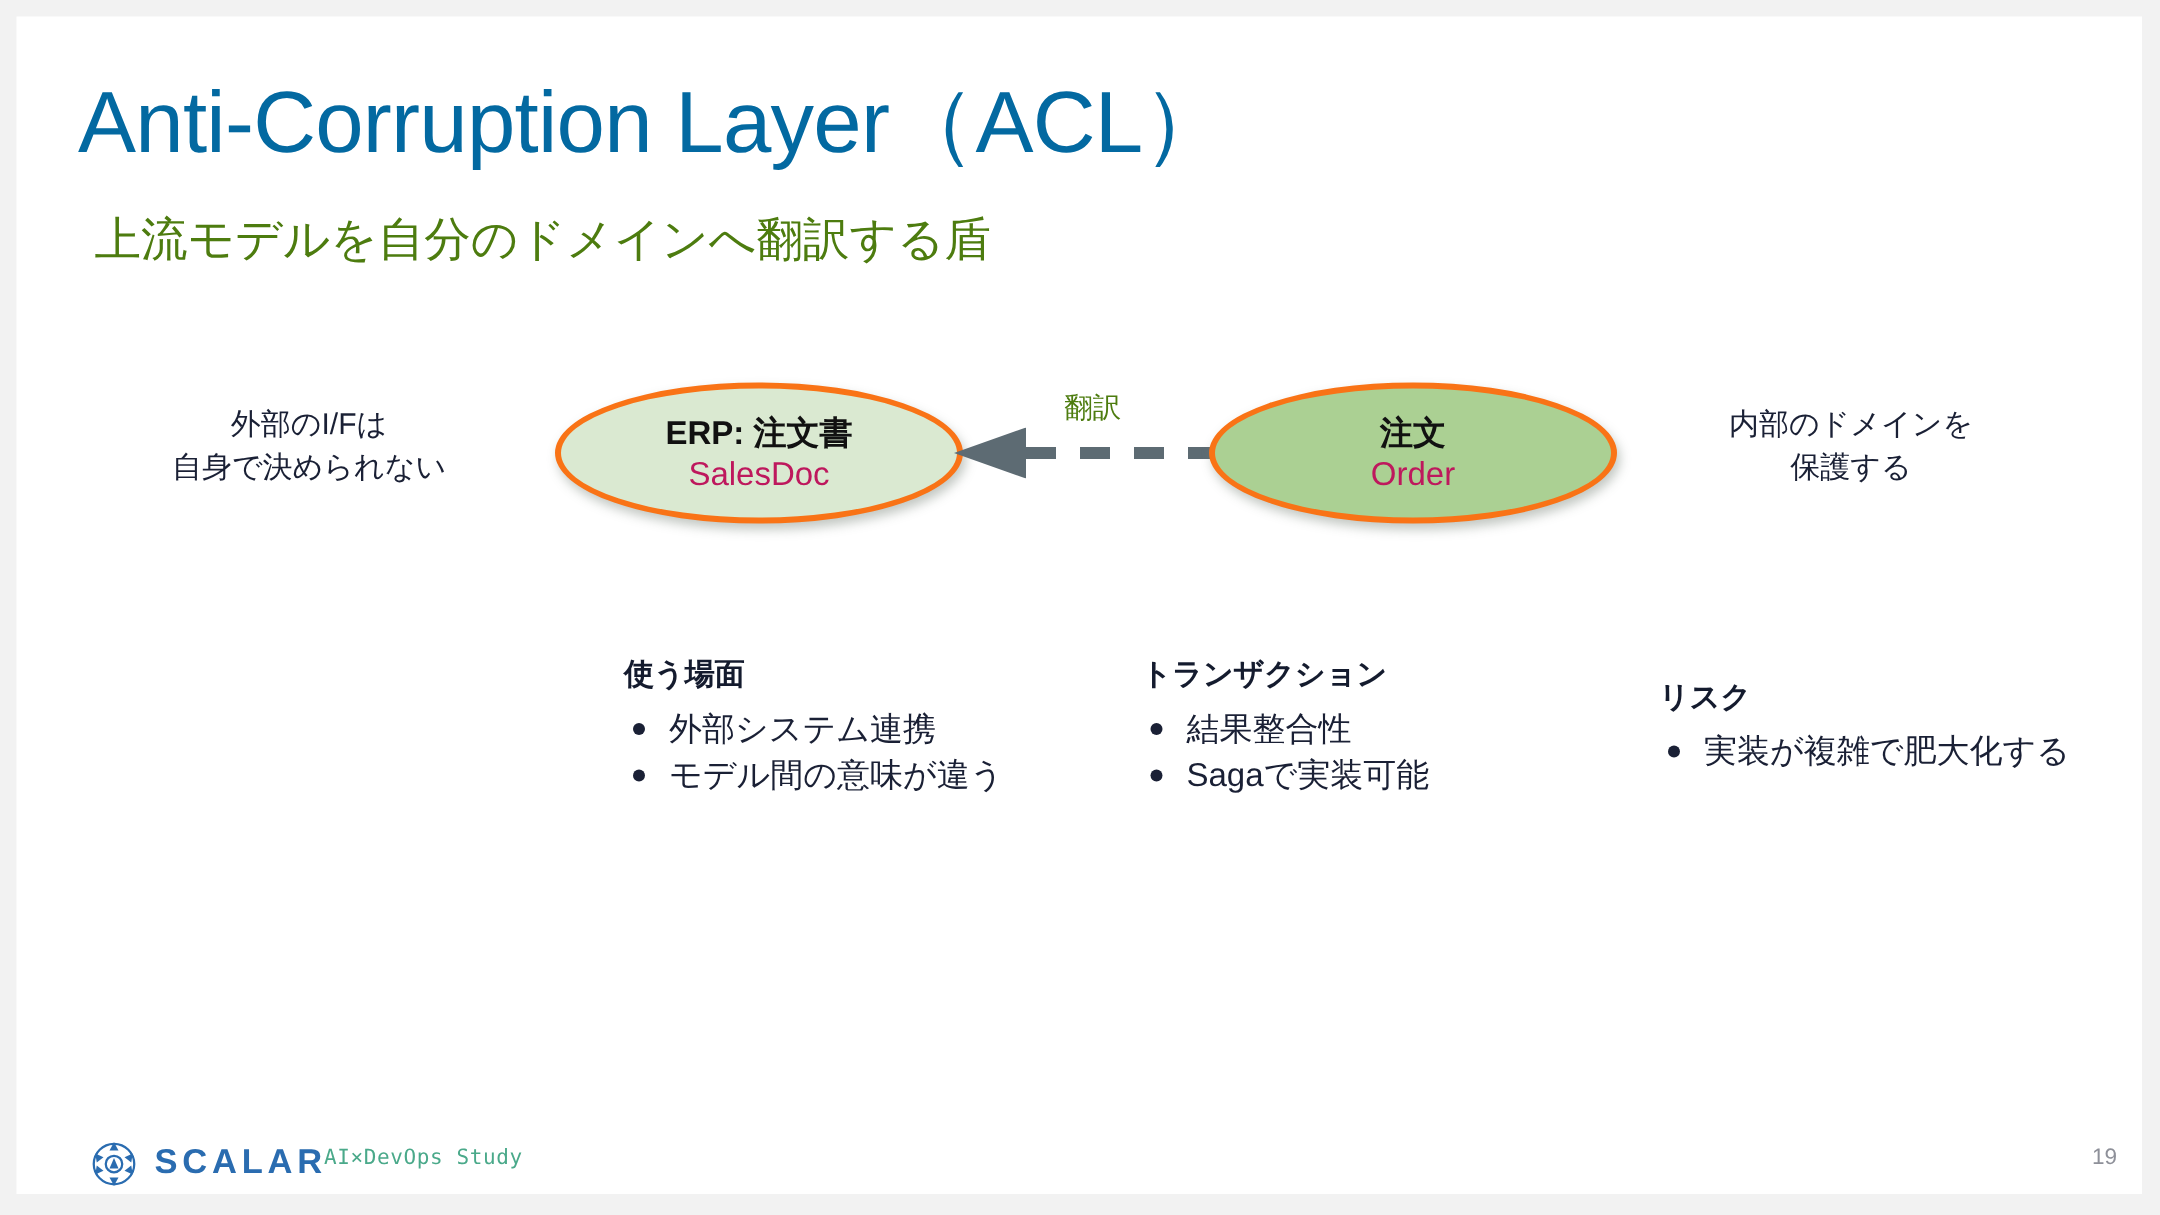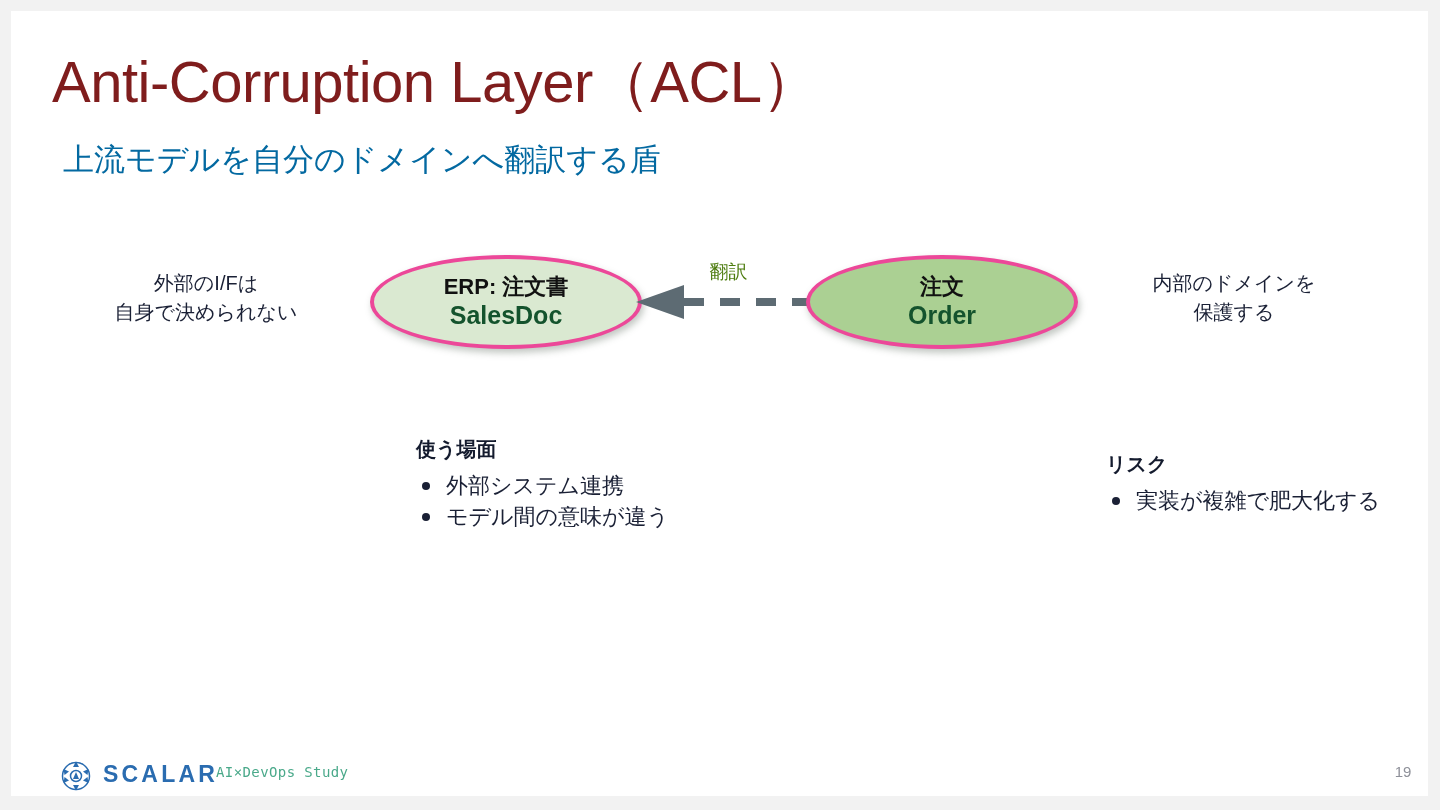--- a/index.html
+++ b/index.html
@@ -31,49 +31,49 @@
   }
 
   
   .slide-title {
     position: absolute;
     left: 41px;
     top: 41px;
     font-size: 58px;
     line-height: 1.05;
     font-weight: 400;
-    color: #7f1d1d;
+    color: #0369a1;
     letter-spacing: -0.5px;
     white-space: nowrap;
   }
 
   .slide-subtitle {
     position: absolute;
     left: 52px;
     top: 130px;
     font-size: 31px;
     line-height: 1.2;
     font-weight: 400;
-    color: #0369a1;
+    color: #4d7c0f;
     white-space: nowrap;
   }
 
   
   .diagram {
     position: absolute;
     left: 0;
     top: 230px;
     width: 1417px;
     height: 150px;
   }
 
   .node-ellipse {
     position: absolute;
     border-radius: 50%;
-    border: 4px solid #ec4899;
+    border: 4px solid #f97316;
     box-sizing: border-box;
     box-shadow: 2px 4px 7px rgba(120, 130, 120, 0.45);
     display: flex;
     flex-direction: column;
     align-items: center;
     justify-content: center;
     text-align: center;
   }
 
   .node-upstream {
@@ -93,23 +93,23 @@
   }
 
   .node-title {
     font-size: 22px;
     font-weight: bold;
     color: #111111;
     line-height: 1.25;
   }
 
   .node-sub {
-    font-size: 25px;
-    font-weight: 700;
-    color: #14532d;
+    font-size: 22px;
+    font-weight: 400;
+    color: #be185d;
     line-height: 1.25;
   }
 
   .arrow-wrap {
     position: absolute;
     left: 625px;
     top: 44px;
     width: 185px;
     height: 34px;
   }
@@ -276,20 +276,33 @@
             <span class="bullet-dot"></span>
             <span>外部システム連携</span>
           </li>
           <li class="bullet-item">
             <span class="bullet-dot"></span>
             <span>モデル間の意味が違う</span>
           </li>
         </ul>
       </div>
 
+      <div class="column" style="left:748px;">
+        <div class="column-heading">トランザクション</div>
+        <ul class="bullet-list">
+          <li class="bullet-item">
+            <span class="bullet-dot"></span>
+            <span>結果整合性</span>
+          </li>
+          <li class="bullet-item">
+            <span class="bullet-dot"></span>
+            <span>Sagaで実装可能</span>
+          </li>
+        </ul>
+      </div>
 
       <div class="column" style="left:1093px;margin-top:15px;">
         <div class="column-heading">リスク</div>
         <ul class="bullet-list">
           <li class="bullet-item">
             <span class="bullet-dot"></span>
             <span>実装が複雑で肥大化する</span>
           </li>
         </ul>
       </div>

